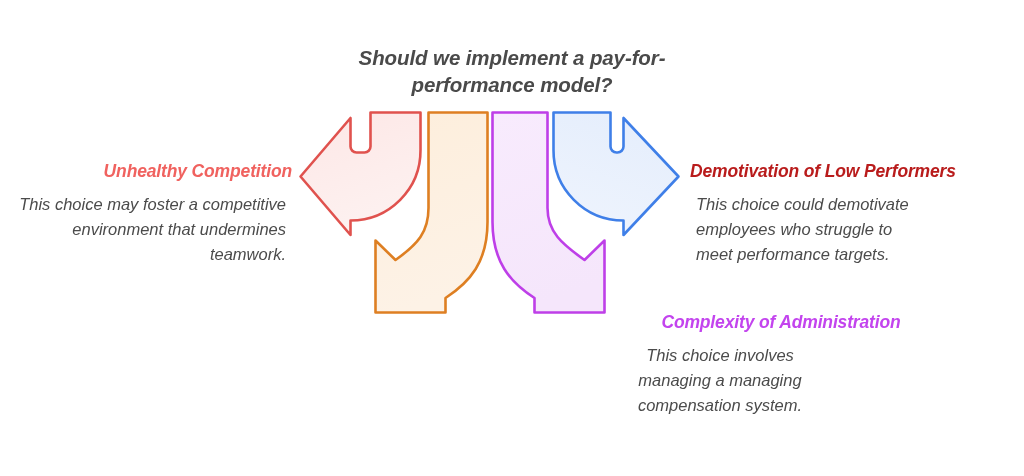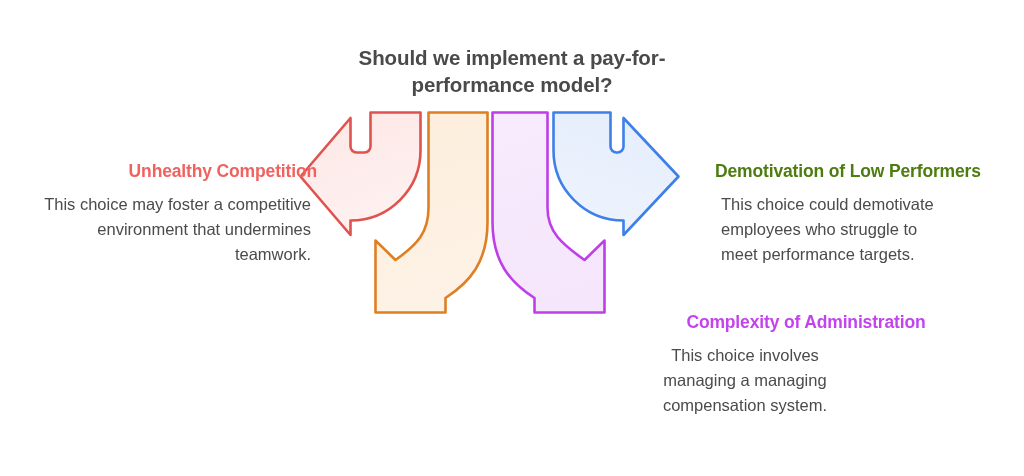--- a/index.html
+++ b/index.html
@@ -12,20 +12,21 @@
     height: 476px;
     position: relative;
     font-family: "Liberation Sans", sans-serif;
     overflow: hidden;
   }
   #canvas {
     position: absolute;
     inset: 0;
     width: 812px;
     height: 476px;
+    font-style: italic;
   }
   #arrows {
     position: absolute;
     left: 0; top: 0;
     width: 1024px;
     height: 476px;
     pointer-events: none;
   }
   .title {
     position: absolute;
@@ -34,21 +35,20 @@
     width: 400px;
     text-align: center;
     font-size: 20.5px;
     font-weight: bold;
     line-height: 1.32;
     color: #4a4a4a;
     letter-spacing: -0.1px;
   }
   .node {
     position: absolute;
-    padding-left: 25px;
   }
   .node-heading {
     font-size: 17.5px;
     font-weight: bold;
     line-height: 1.25;
     letter-spacing: -0.15px;
     margin: 0;
   }
   .node-body {
     font-size: 16.5px;
@@ -161,21 +161,21 @@
 
   <div class="node" id="node-unhealthy-competition">
     <p class="node-heading" style="color:#F0625F">Unhealthy Competition</p>
     <p class="node-body">This choice may foster a competitive environment that undermines teamwork.</p>
   </div>
 
   <div class="node" id="node-gaming-the-system">
   </div>
 
   <div class="node" id="node-demotivation">
-    <p class="node-heading" style="color:#4d7c0f">Demotivation of Low Performers</p>
+    <p class="node-heading" style="color:#b91c1c">Demotivation of Low Performers</p>
     <p class="node-body" style="max-width:232px">This choice could demotivate employees who struggle to meet performance targets.</p>
   </div>
 
   <div class="node" id="node-complexity">
     <p class="node-heading" style="color:#C344EE">Complexity of Administration</p>
     <p class="node-body" style="max-width:196px">This choice involves managing a managing compensation system.</p>
   </div>
 
 </div>
 

